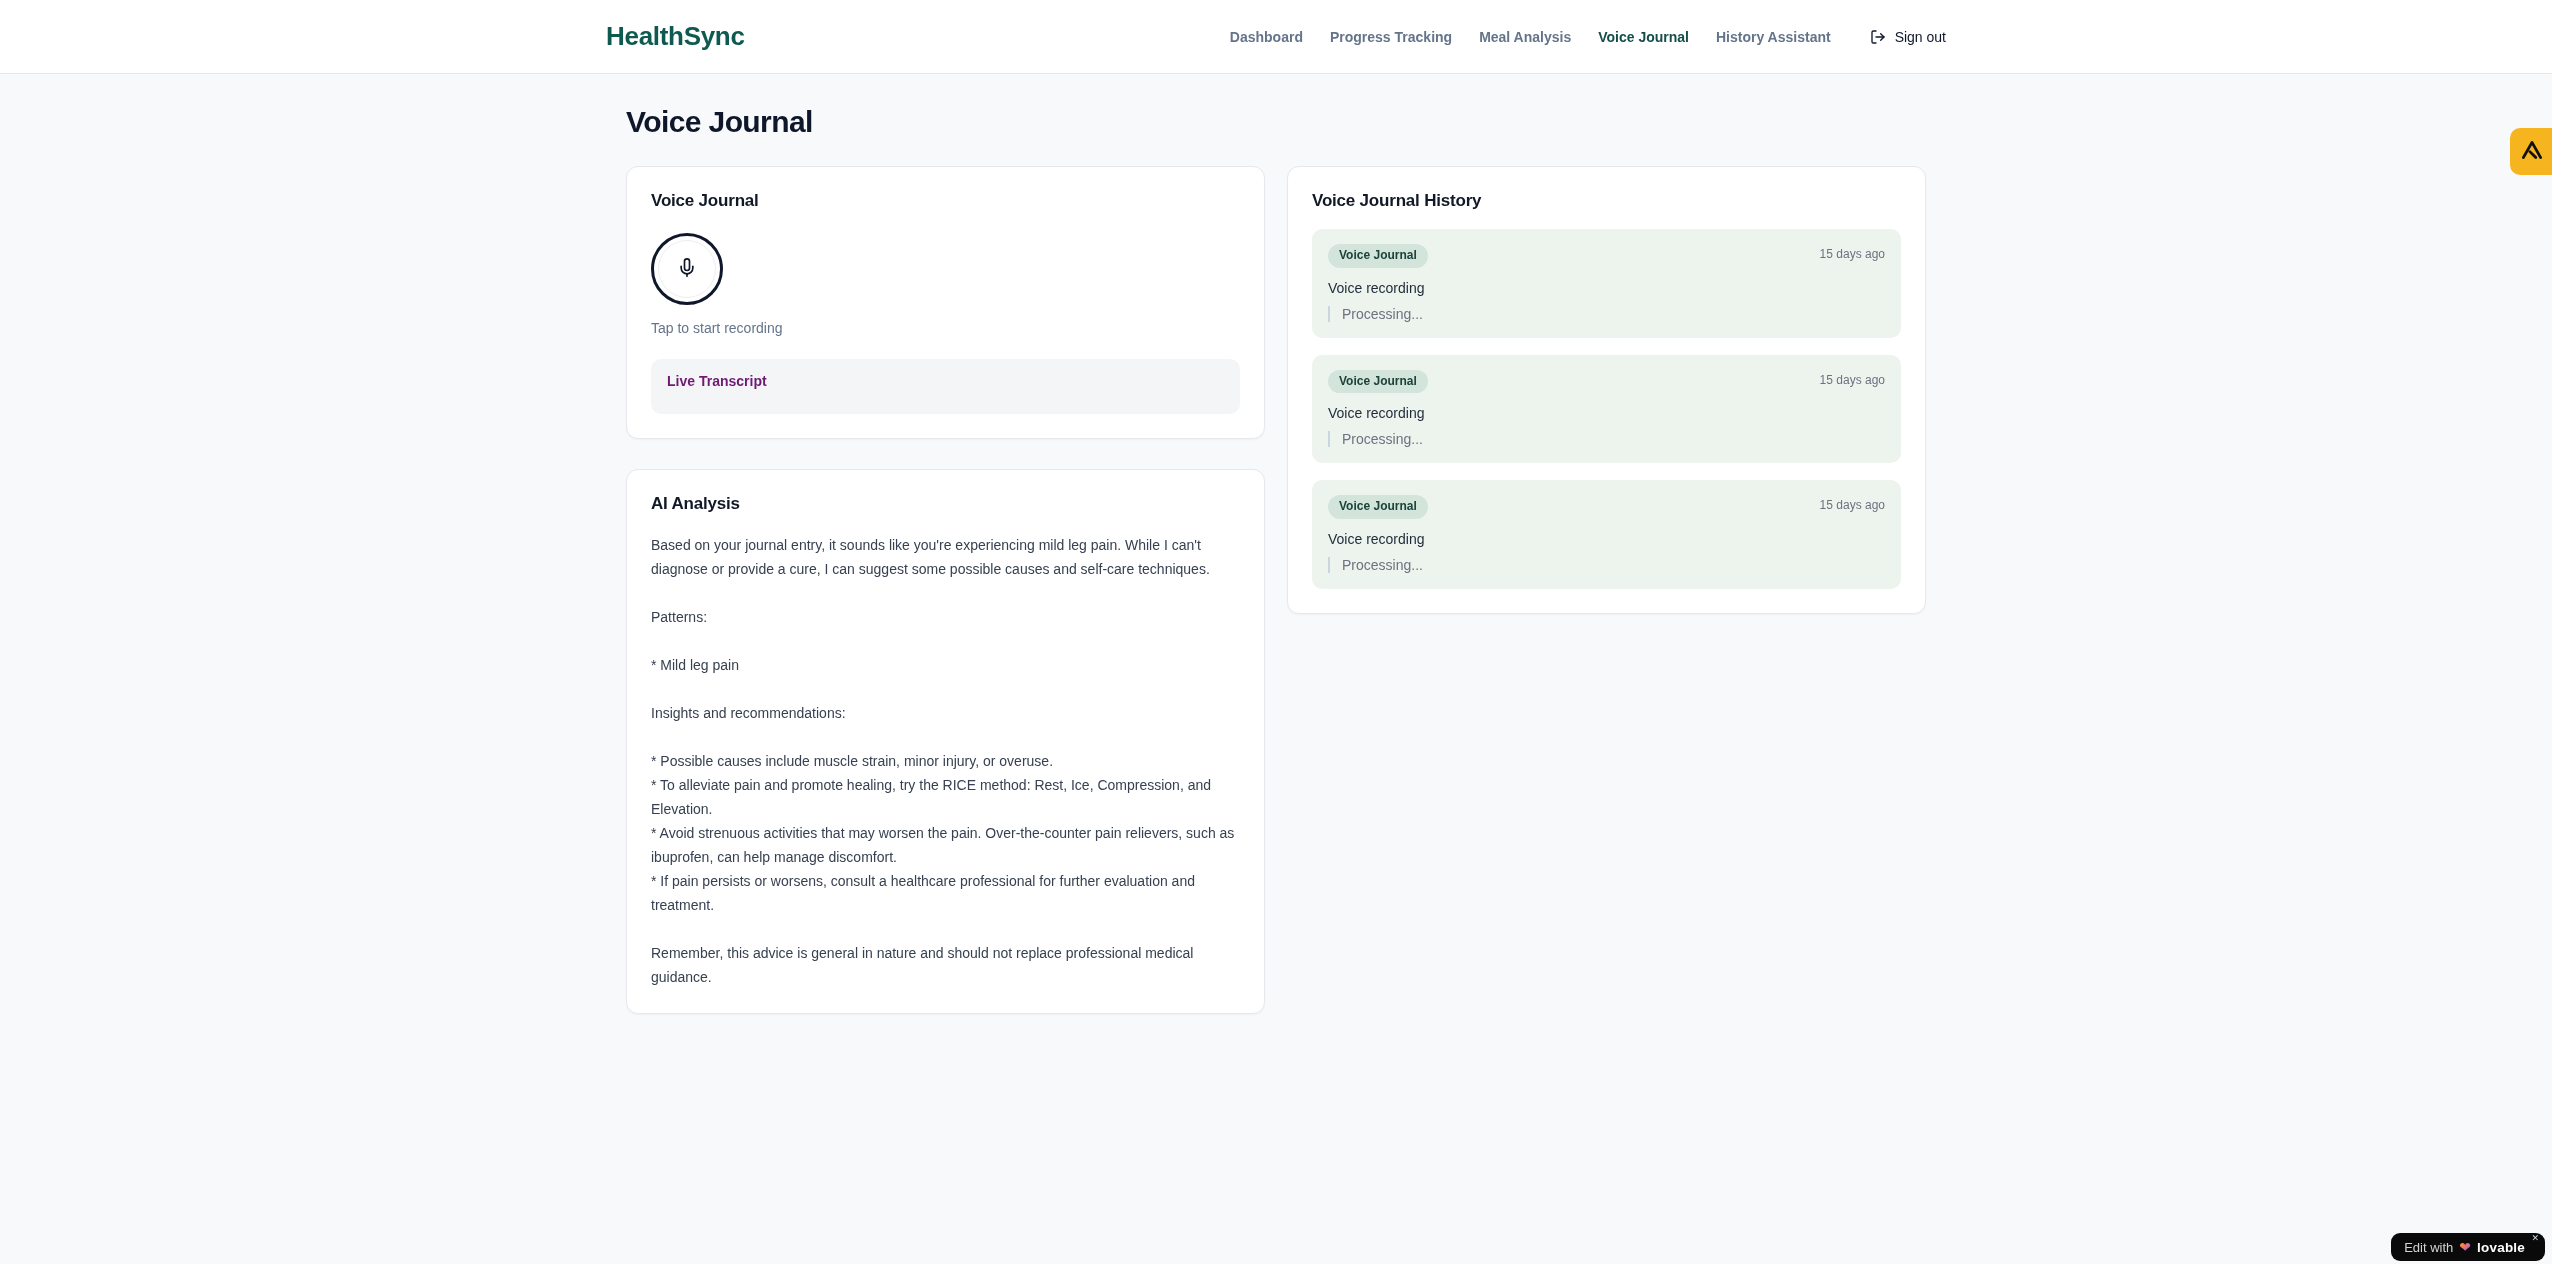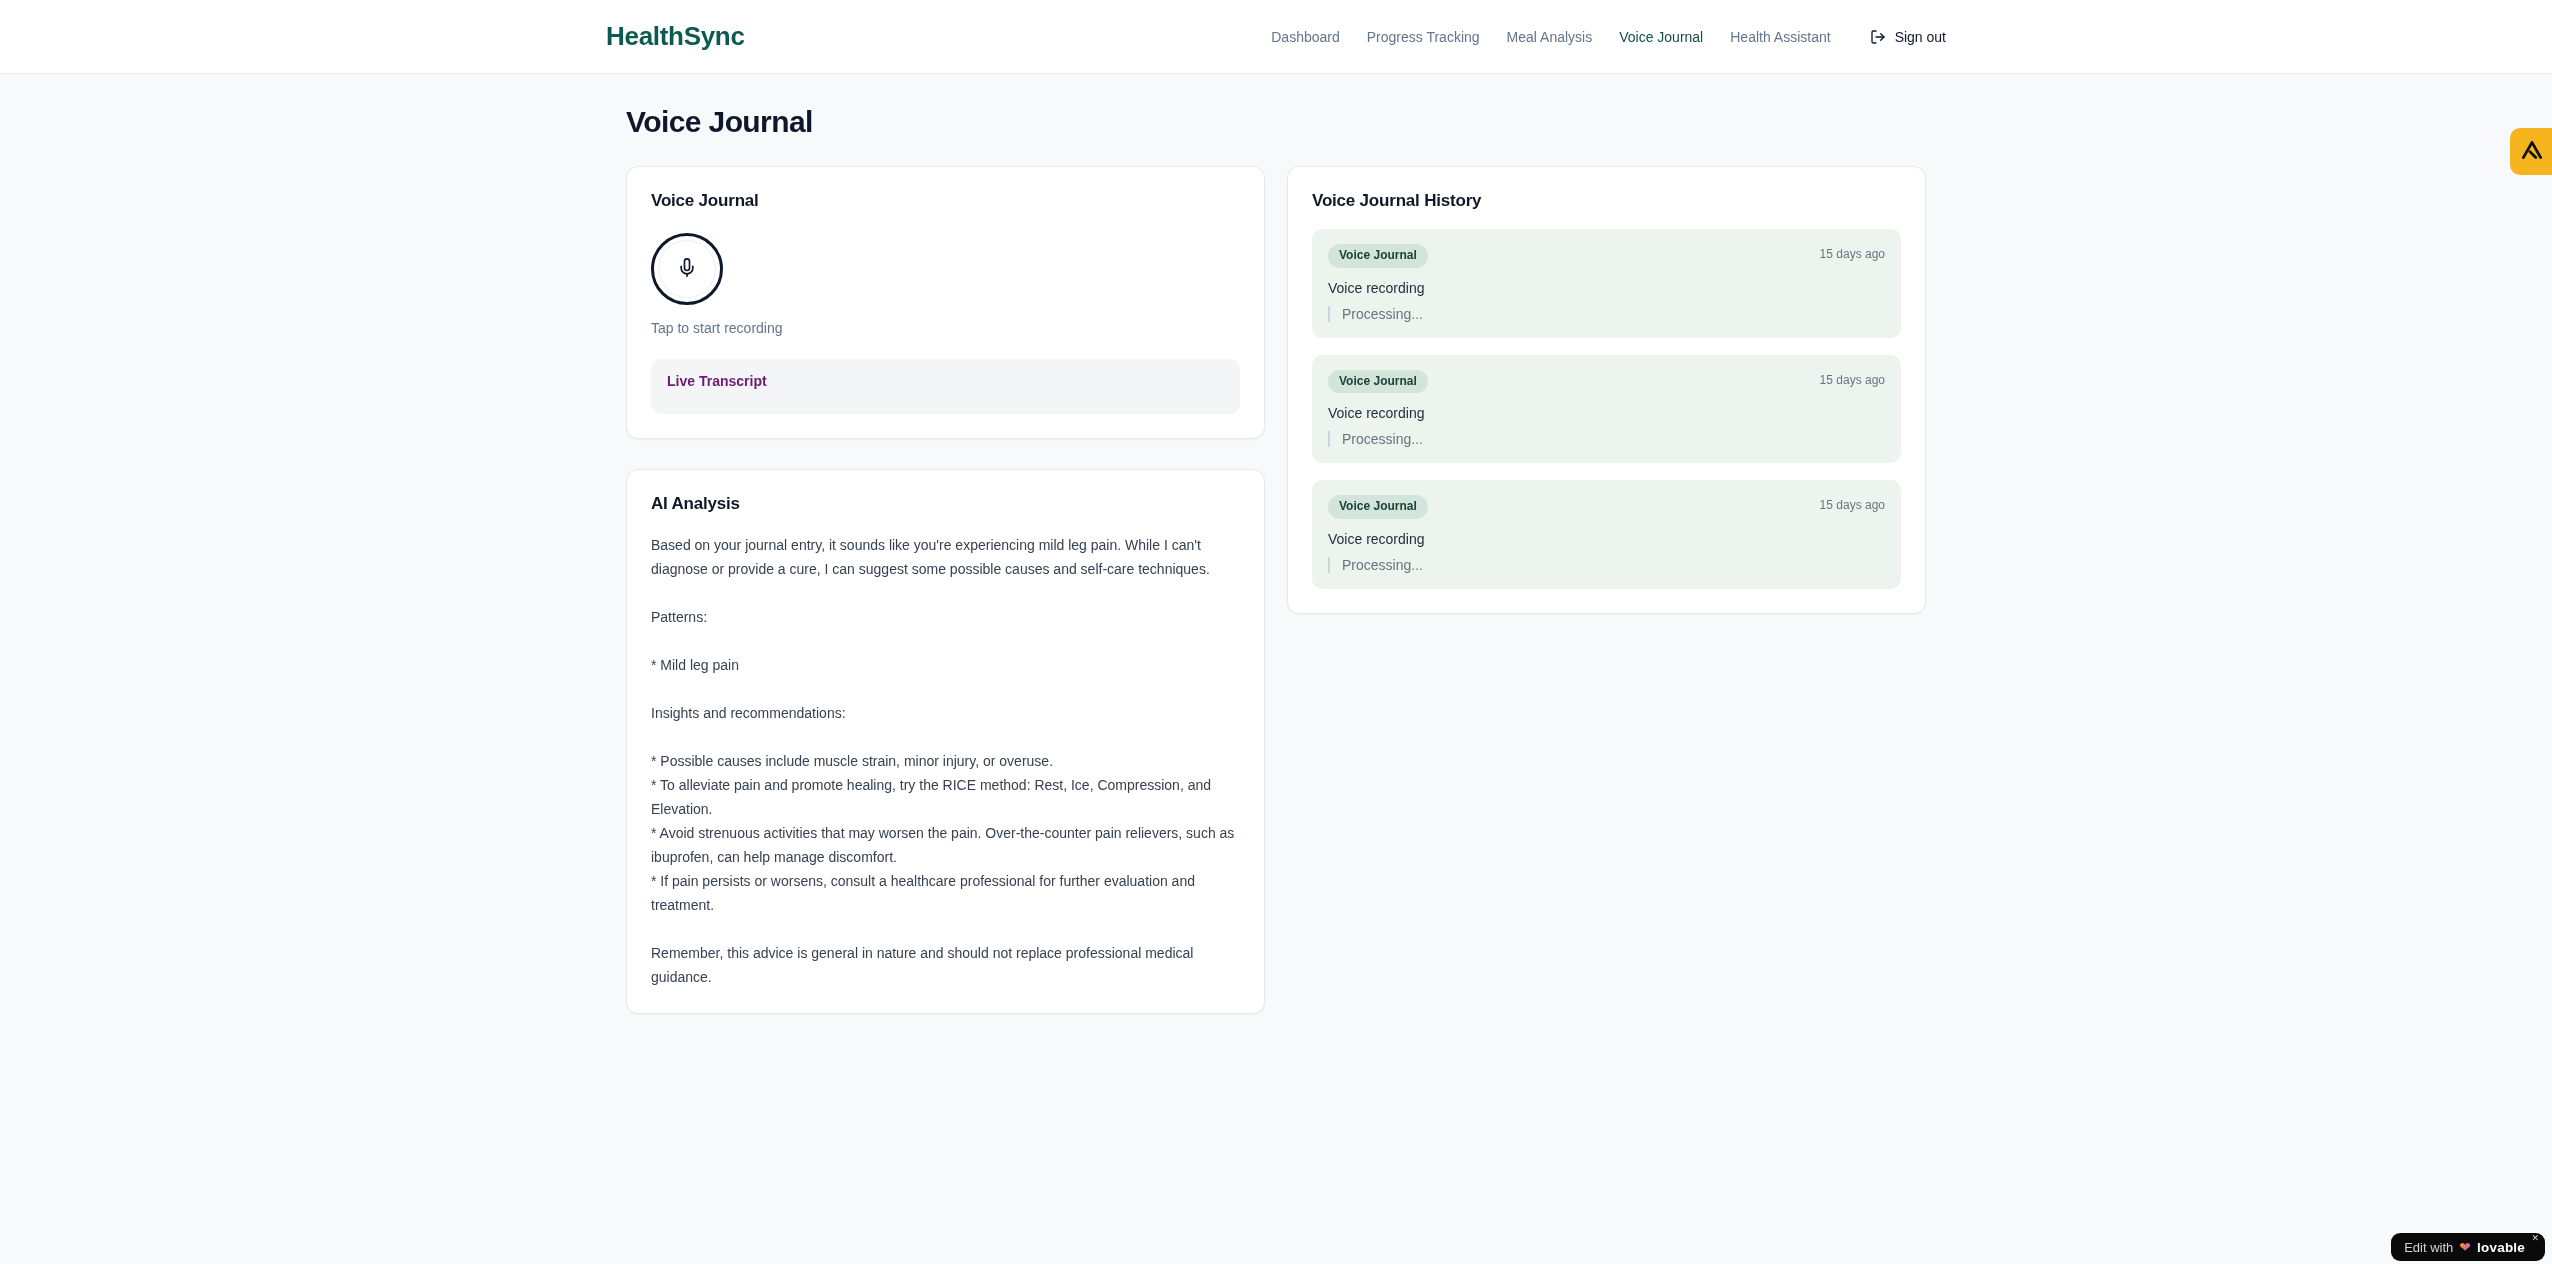--- a/index.html
+++ b/index.html
@@ -38,21 +38,21 @@
     cursor: pointer;
   }
   .nav {
     display: flex;
     align-items: center;
     gap: 27px;
   }
   .nav a {
     text-decoration: none;
     font-size: 14px;
-    font-weight: 400;
+    font-weight: 700;
     color: #64748b;
     cursor: pointer;
   }
   .nav a.active { color: #134e4a; }
   .signout {
     display: flex;
     align-items: center;
     gap: 9px;
     margin-left: 12px;
     font-size: 14px;
@@ -260,21 +260,21 @@
 <body>
 
 <header class="header">
   <div class="header-inner">
     <div class="logo">HealthSync</div>
     <nav class="nav">
       <a>Dashboard</a>
       <a>Progress Tracking</a>
       <a>Meal Analysis</a>
       <a class="active">Voice Journal</a>
-      <a>Health Assistant</a>
+      <a>History Assistant</a>
       <button class="signout">
         <span>
           <svg width="16" height="16" viewBox="0 0 24 24" fill="none" stroke="#0f172a" stroke-width="2" stroke-linecap="round" stroke-linejoin="round">
             <path d="M9 21H5a2 2 0 0 1-2-2V5a2 2 0 0 1 2-2h4"></path>
             <polyline points="16 17 21 12 16 7"></polyline>
             <line x1="21" y1="12" x2="9" y2="12"></line>
           </svg>
         </span>
         <span>Sign out</span>
       </button>

